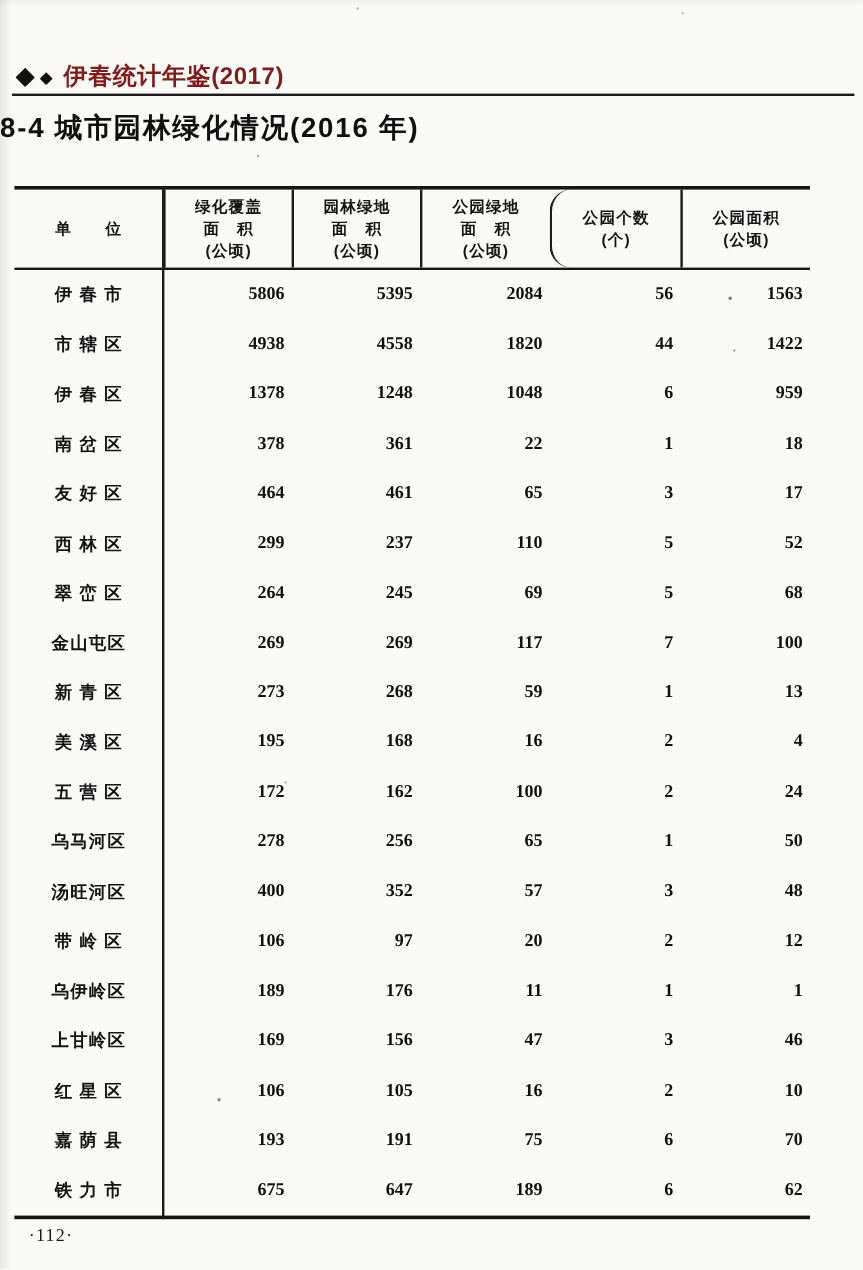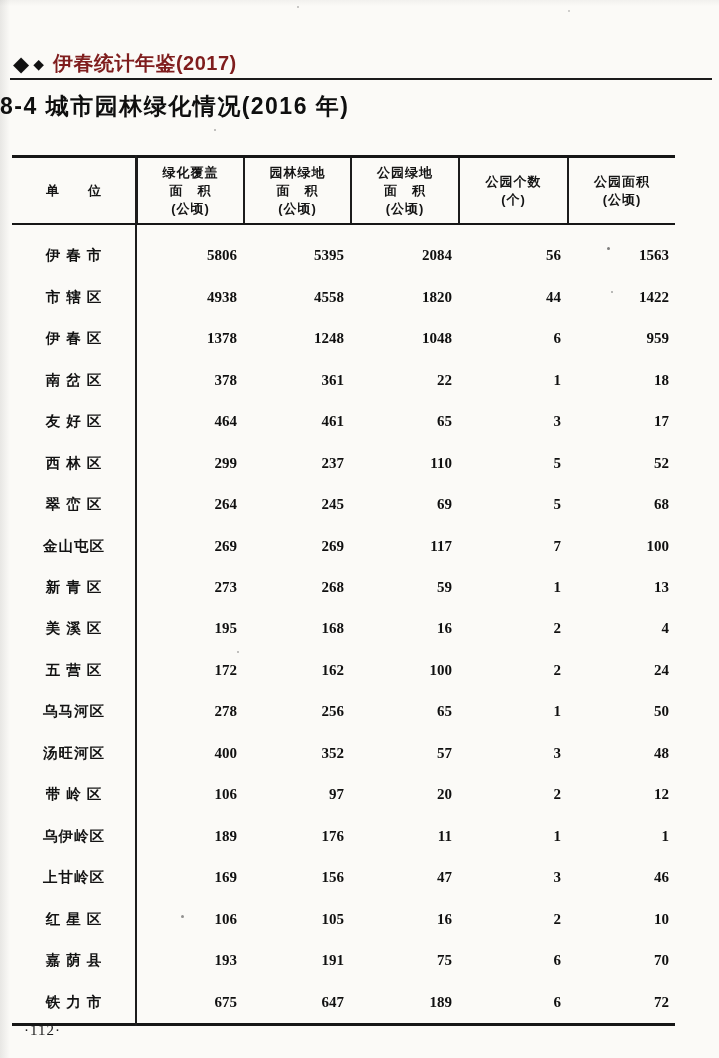--- a/index.html
+++ b/index.html
@@ -58,26 +58,25 @@
     box-sizing:border-box;
   }
   .th{
     display:flex;flex-direction:column;justify-content:center;align-items:center;
     box-sizing:border-box;
     font-size:13px;font-weight:700;color:#151515;
     line-height:18px;letter-spacing:1px;
   }
   .th.sep{border-left:2px solid #1c1c1c;}
   .w0{width:124px;} .w1{width:107px;} .w2{width:107px;}
-  .w3{width:108px;text-align:right;} .w4{width:109px;} .w5{width:108px;}
+  .w3{width:108px;text-align:right;} .w4{width:109px;border-radius:18px;} .w5{width:108px;}
 
   .tbody{
     border-bottom:3px solid #161616;
     box-sizing:border-box;
-    margin-top:10px;
   }
   .tr{
     display:flex;height:41.47px;align-items:center;
   }
   .td{box-sizing:border-box;}
   .td.unit{
     width:124px;text-align:center;
     font-size:14.5px;font-weight:700;color:#131313;letter-spacing:1px;
     white-space:nowrap;
   }
@@ -301,21 +300,21 @@
           <div class="td num w3">75</div>
           <div class="td num w4">6</div>
           <div class="td num w5">70</div>
         </div>
         <div class="tr">
           <div class="td unit">铁 力 市</div>
           <div class="td num w1">675</div>
           <div class="td num w2">647</div>
           <div class="td num w3">189</div>
           <div class="td num w4">6</div>
-          <div class="td num w5">72</div>
+          <div class="td num w5">62</div>
         </div>
       </div>
   </div>
 
   <div class="page-number">·112·</div>
 
   <span class="speck sp1"></span>
   <span class="speck sp2"></span>
   <span class="speck sp3"></span>
   <span class="speck sp4"></span>

